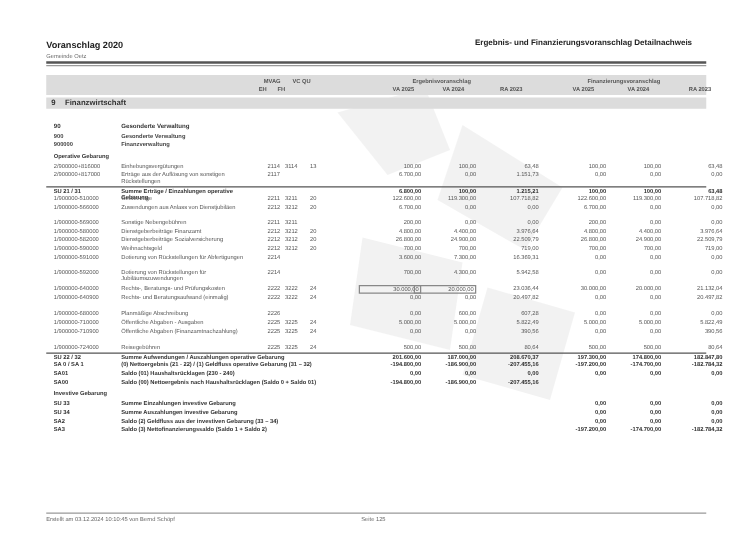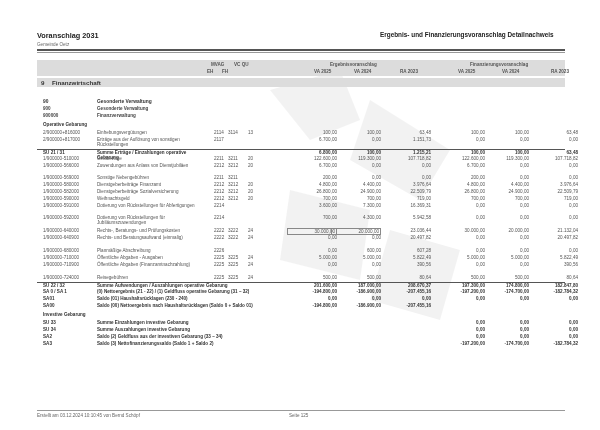--- a/index.html
+++ b/index.html
@@ -55,21 +55,21 @@
 
 <div class="page">
 
   <svg class="watermark" viewBox="0 0 220 280">
     <path d="M20 30 L90 10 L110 60 L60 80 Z" fill="#888"></path>
     <path d="M120 40 L200 90 L170 140 L100 100 Z" fill="#888"></path>
     <path d="M40 130 L120 150 L110 220 L30 200 Z" fill="#888"></path>
     <path d="M140 170 L210 190 L190 260 L120 240 Z" fill="#888"></path>
   </svg>
 
-  <div class="hdr-title">Voranschlag 2031</div>
+  <div class="hdr-title">Voranschlag 2020</div>
   <div class="hdr-sub">Gemeinde Oetz</div>
   <div class="hdr-doc">Ergebnis- und Finanzierungsvoranschlag Detailnachweis</div>
   <div class="rule-top"></div>
   <div class="rule-top2"></div>
 
   <div class="colhead">
     <span style="left:174px; top:2px;">MVAG</span>
     <span style="left:197px; top:2px;">VC QU</span>
     <span style="left:170px; top:9px;">EH</span>
     <span style="left:185px; top:9px;">FH</span>

